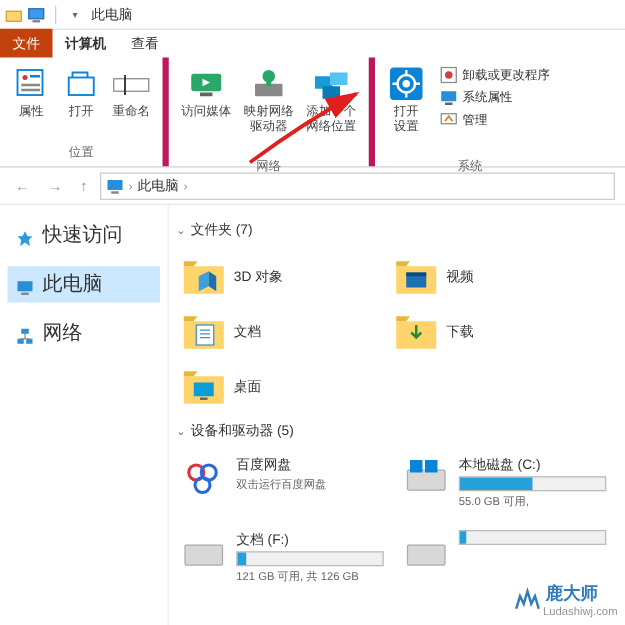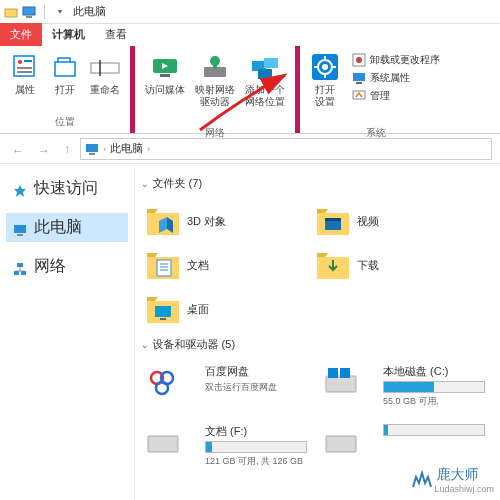--- a/index.html
+++ b/index.html
@@ -4,21 +4,21 @@
 <style>
 *{margin:0;padding:0;box-sizing:border-box;font-family:"Microsoft YaHei",sans-serif}
 body{background:#fff;width:500px;height:500px;overflow:hidden;position:relative;font-size:11px;color:#333}
 .titlebar{height:24px;display:flex;align-items:center;padding:0 4px;border-bottom:1px solid #e0e0e0}
 .titlebar .qat{display:flex;gap:4px;align-items:center}
 .titlebar .qat span{width:14px;height:14px;display:flex;align-items:center;justify-content:center;color:#555}
 .titlebar .divider{width:1px;height:14px;background:#ccc;margin:0 4px}
 .titlebar .title{margin-left:6px;color:#333}
 .tabs{height:22px;display:flex;align-items:flex-end}
 .tabs .tab{padding:4px 10px;font-size:11px;cursor:pointer}
-.tabs .tab.active{background:#ef4444;color:#fff}
+.tabs .tab.active{background:#c2410c;color:#fff}
 .tabs .tab.bold{font-weight:bold}
 .ribbon{height:88px;border-bottom:1px solid #d0d0d0;display:flex;background:#fff}
 .rgroup{display:flex;flex-direction:column;align-items:center;padding:4px 6px;border-right:5px solid #be185d}
 .rgroup .items{display:flex;gap:2px;flex:1;align-items:flex-start}
 .rgroup .label{font-size:10px;color:#666;margin-top:16px}
 .rbtn{display:flex;flex-direction:column;align-items:center;padding:2px 4px;cursor:pointer;min-width:38px}
 .rbtn .ico{width:30px;height:30px;display:flex;align-items:center;justify-content:center;margin-bottom:2px}
 .rbtn .txt{font-size:10px;text-align:center;line-height:1.2;color:#444}
 .rlist{display:flex;flex-direction:column;gap:2px;padding:2px 4px;justify-content:flex-start}
 .rlitem{display:flex;align-items:center;gap:4px;font-size:10px;cursor:pointer;padding:1px 2px}
@@ -35,31 +35,31 @@
 .sbitem.active{background:#cce8ff}
 .sbitem .sico{width:16px;height:16px;display:flex;align-items:center;justify-content:center}
 .content{flex:1;padding:8px 6px;overflow:hidden}
 .section-hdr{display:flex;align-items:center;gap:4px;color:#333;font-size:11px;margin:4px 0 8px 0;cursor:pointer}
 .section-hdr .chev{color:#666;font-size:9px}
 .folders{display:flex;flex-wrap:wrap}
 .folder{display:flex;align-items:center;gap:6px;width:170px;padding:4px;cursor:pointer}
 .folder .fico{width:36px;height:36px;display:flex;align-items:center;justify-content:center}
 .folder .fname{font-size:11px}
 .drives{display:flex;flex-wrap:wrap;gap:8px}
-.drive{display:flex;gap:24px;width:170px;padding:4px;cursor:pointer}
+.drive{display:flex;gap:8px;width:170px;padding:4px;cursor:pointer}
 .drive .dico{width:36px;height:36px;display:flex;align-items:center;justify-content:center}
 .drive .dinfo{flex:1;display:flex;flex-direction:column;gap:2px}
 .drive .dname{font-size:11px}
 .drive .dbar{width:100%;height:12px;border:1px solid #bbb;background:#f0f0f0;position:relative}
 .drive .dfill{height:100%;background:#26a0da}
 .drive .dtext{font-size:9px;color:#666}
 .arrow-overlay{position:absolute;left:190px;top:70px;pointer-events:none}
 .watermark{position:absolute;right:6px;bottom:6px;display:flex;align-items:center;gap:4px;opacity:0.9}
 .watermark .wlogo{width:22px;height:22px}
-.watermark .wtext{font-size:14px;font-weight:normal;color:#1b6fb5}
+.watermark .wtext{font-size:14px;font-weight:bold;color:#1b6fb5}
 .watermark .wurl{font-size:9px;color:#888;margin-left:-2px}
 svg{display:block}
 </style>
 </head>
 <body>
 
 <div class="titlebar">
   <div class="qat">
     <span>
         <svg width="14" height="14">

